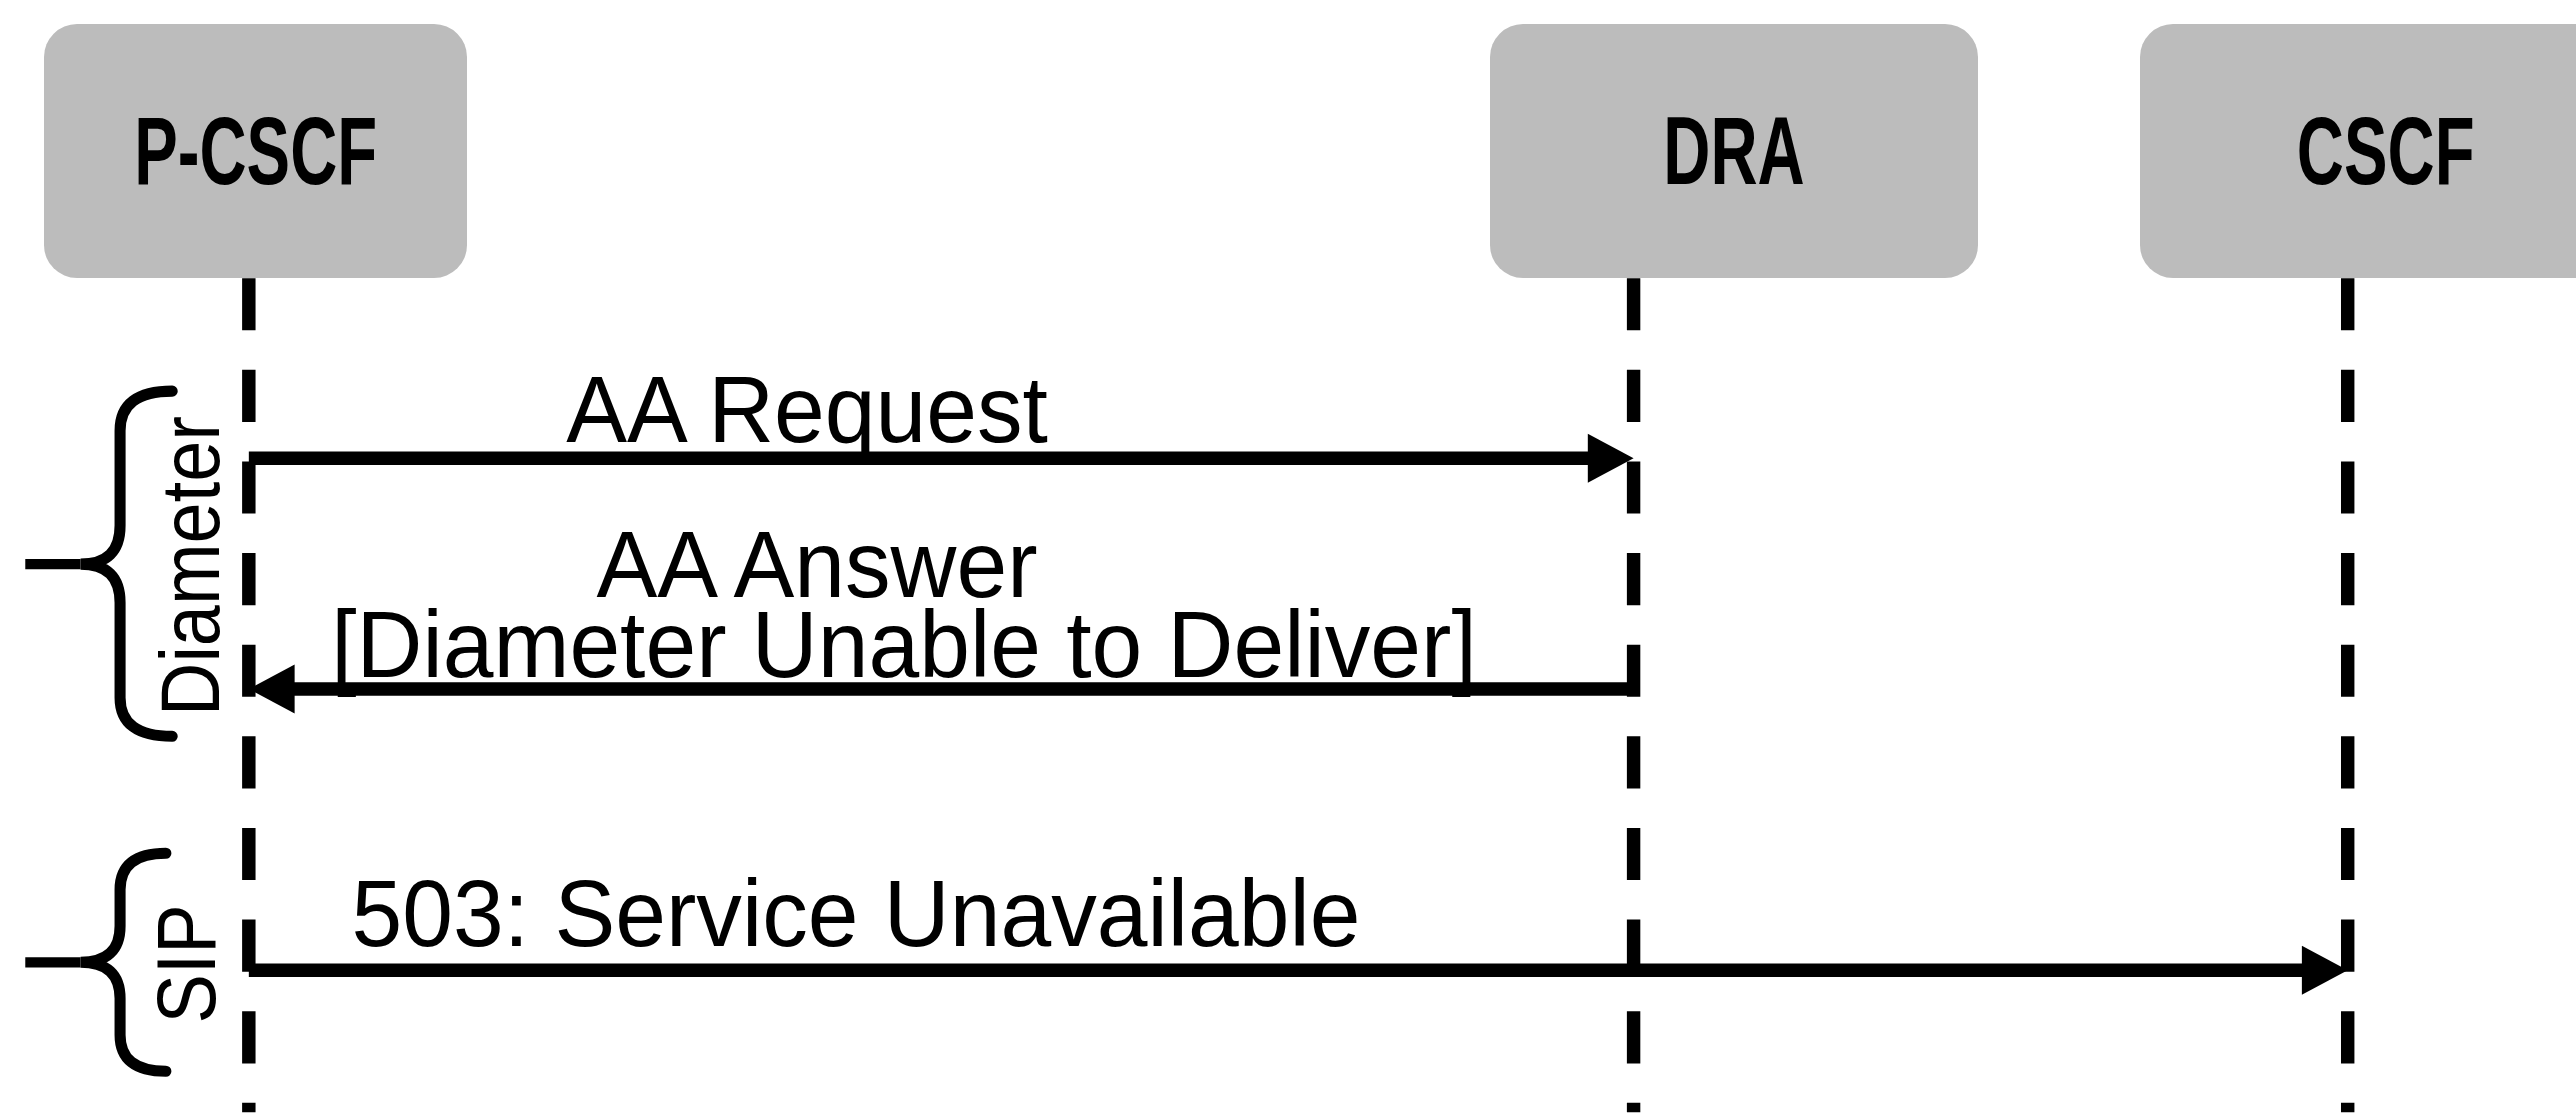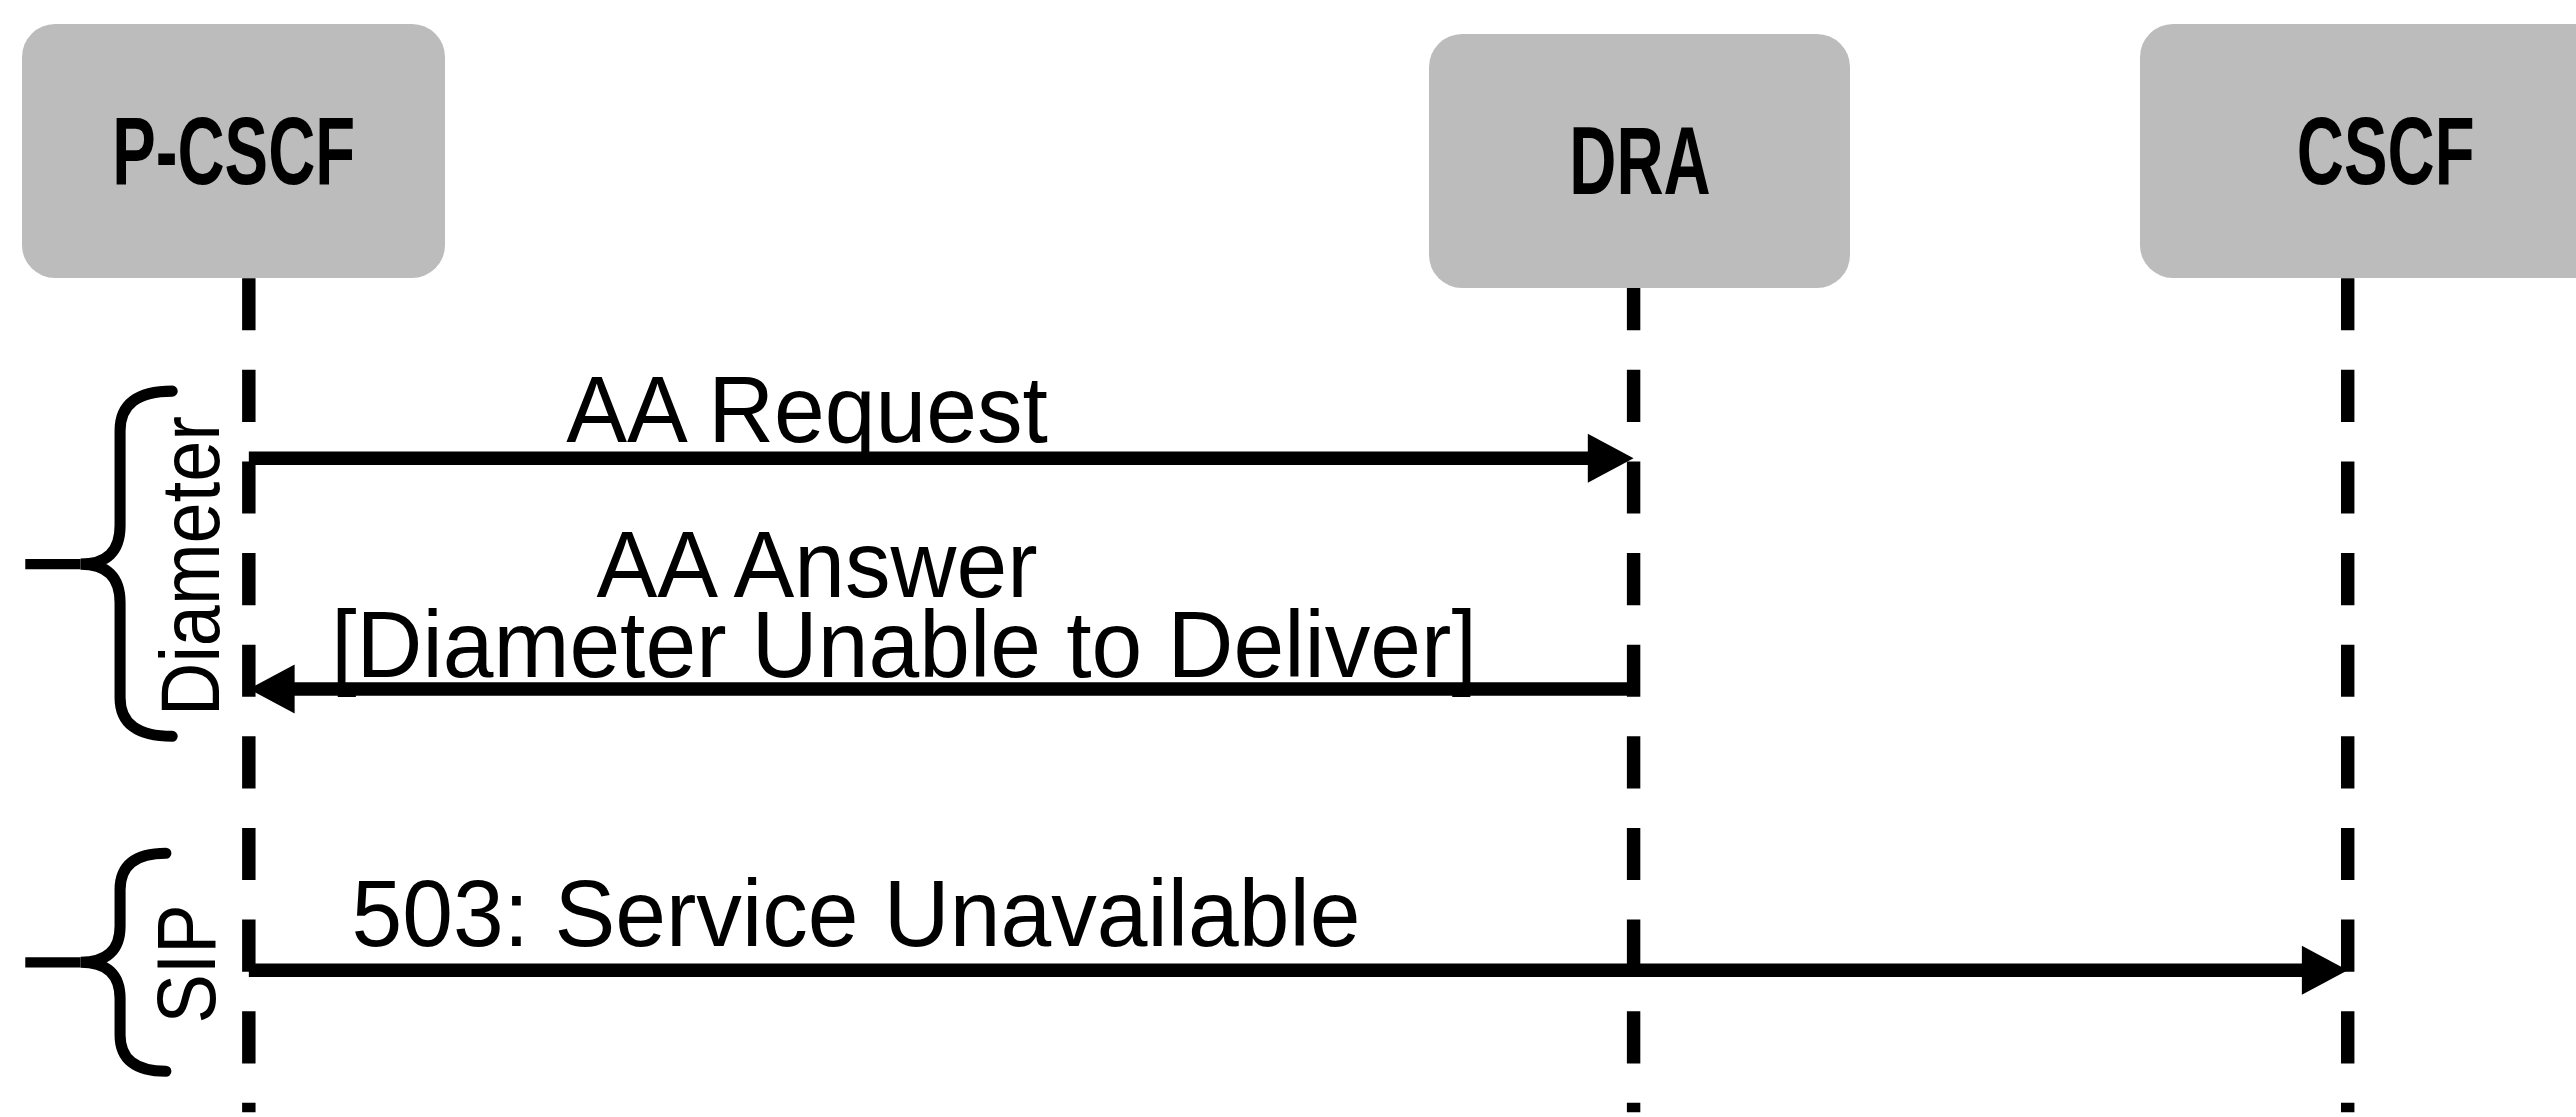--- a/index.html
+++ b/index.html
@@ -35,22 +35,22 @@
     align-items: center;
     justify-content: center;
   }
   .actor .actor-lbl {
     font-size: 96px;
     font-weight: 700;
     white-space: nowrap;
     transform: scaleX(0.68);
     letter-spacing: 0px;
   }
-  #actor-pcscf { left: 22px;   width: 423px; text-align: center; }
-  #actor-dra   { left: 1429px; width: 421px; margin-top: 10px; }
+  #actor-pcscf { left: 44px;   width: 423px; text-align: center; }
+  #actor-dra   { left: 1490px; width: 488px; }
   #actor-cscf  { left: 2140px; width: 492px; }
   
   .msg-lbl {
     position: absolute;
     font-size: 95px;
     line-height: 95px;
     white-space: nowrap;
     transform: translateX(-50%) scaleX(0.96);
   }
   #lbl-aa-request   { left: 807px; top: 362px; }

